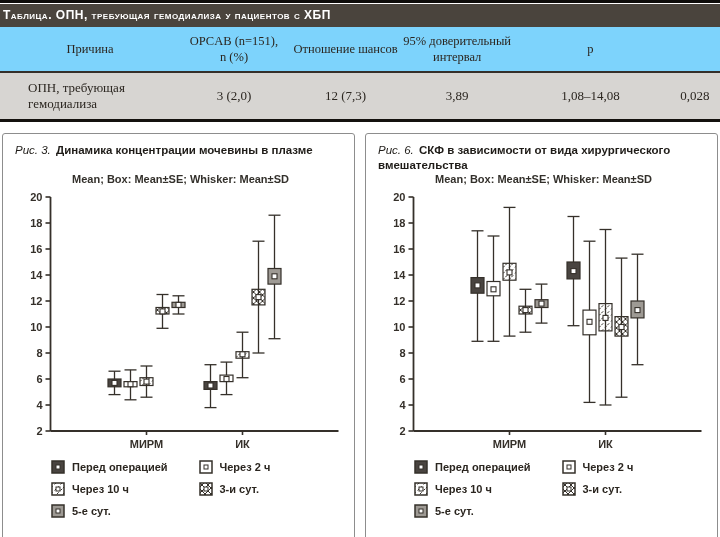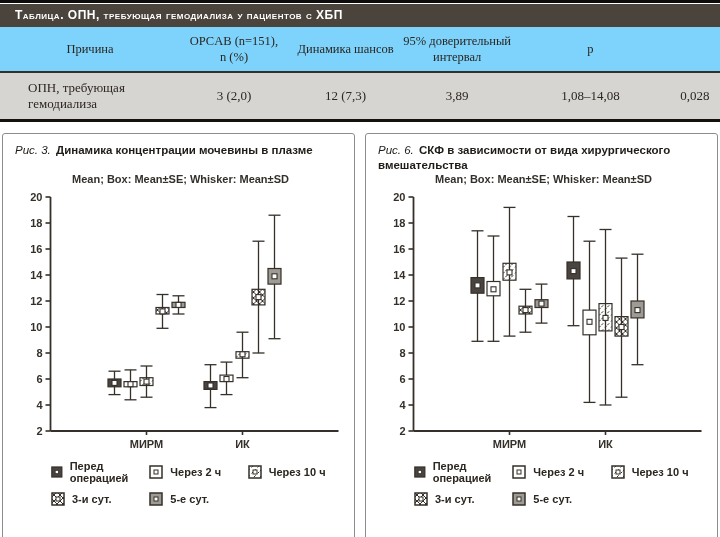--- a/index.html
+++ b/index.html
@@ -5,21 +5,21 @@
   html,body{margin:0;padding:0;}
   body{
     width:720px;height:537px;overflow:hidden;background:#ffffff;
     font-family:"Liberation Sans",sans-serif;color:#2b2620;
   }
   
   .rule-top{height:3px;background:#0f0d0b;margin-bottom:1px;}
   .table-title-bar{
     height:23px;line-height:23px;background:#4a443d;color:#ffffff;
     font-size:12px;font-weight:700;font-variant:small-caps;
-    letter-spacing:.5px;padding-left:15px;
+    letter-spacing:.5px;padding-left:3px;
   }
   .tgrid{display:grid;grid-template-columns:25% 15% 16% 15% 22% 7%;align-items:center;}
   .thead{
     background:#7dd3fc;font-family:"Liberation Serif",serif;font-size:12.5px;
     text-align:center;padding:7px 0 6px;white-space:pre-line;line-height:1.25;
   }
   .trow{
     background:#d7d5d2;font-family:"Liberation Serif",serif;font-size:13px;
     text-align:center;padding:7px 0;border-top:2px solid #35302a;
     border-bottom:3px solid #14110e;
@@ -30,40 +30,40 @@
   .panel{
     flex:1;border:1.5px solid #8d8d8d;border-radius:3px;background:#fff;
     padding:9px 8px 4px 12px;display:flex;flex-direction:column;box-sizing:border-box;
   }
   .fig-title{margin:0;font-size:11.5px;line-height:1.25;min-height:29px;color:#1f1c18;}
   .fig-label{font-style:italic;font-weight:400;margin-right:2px;}
   .subtitle{text-align:center;font-size:11px;font-weight:700;color:#33302b;margin:1px 0 2px;}
   .chart{height:268px;}
   .chart svg{width:100%;height:100%;display:block;}
   .legend{
-    margin:5px 0 0 36px;display:grid;grid-template-columns:1fr 1fr 1fr;
+    margin:5px 0 0 36px;display:grid;grid-template-columns:1fr 1fr;
     row-gap:8px;font-size:11px;font-weight:700;color:#2b2620;
   }
   .legend-item{display:flex;align-items:center;gap:7px;}
 </style>
 </head>
 <body>
 
 <div class="page">
 
   <div class="table-block">
     <div class="rule-top"></div>
     <div class="table-title-bar">
       <span>Таблица. ОПН, требующая гемодиализа у пациентов с ХБП</span>
     </div>
     <div class="tgrid thead">
       <div class="c0">Причина</div>
       <div class="c1">OPCAB (n=151),
 n (%)</div>
-      <div class="c3">Динамика шансов</div>
+      <div class="c3">Отношение шансов</div>
       <div class="c4">95% доверительный интервал</div>
       <div class="c5">р</div>
     </div>
     <div class="tgrid trow">
       <div class="c0">ОПН, требующая гемодиализа</div>
       <div class="c1">3 (2,0)</div>
       <div class="c2">12 (7,3)</div>
       <div class="c3">3,89</div>
       <div class="c4">1,08–14,08</div>
       <div class="c5">0,028</div>

